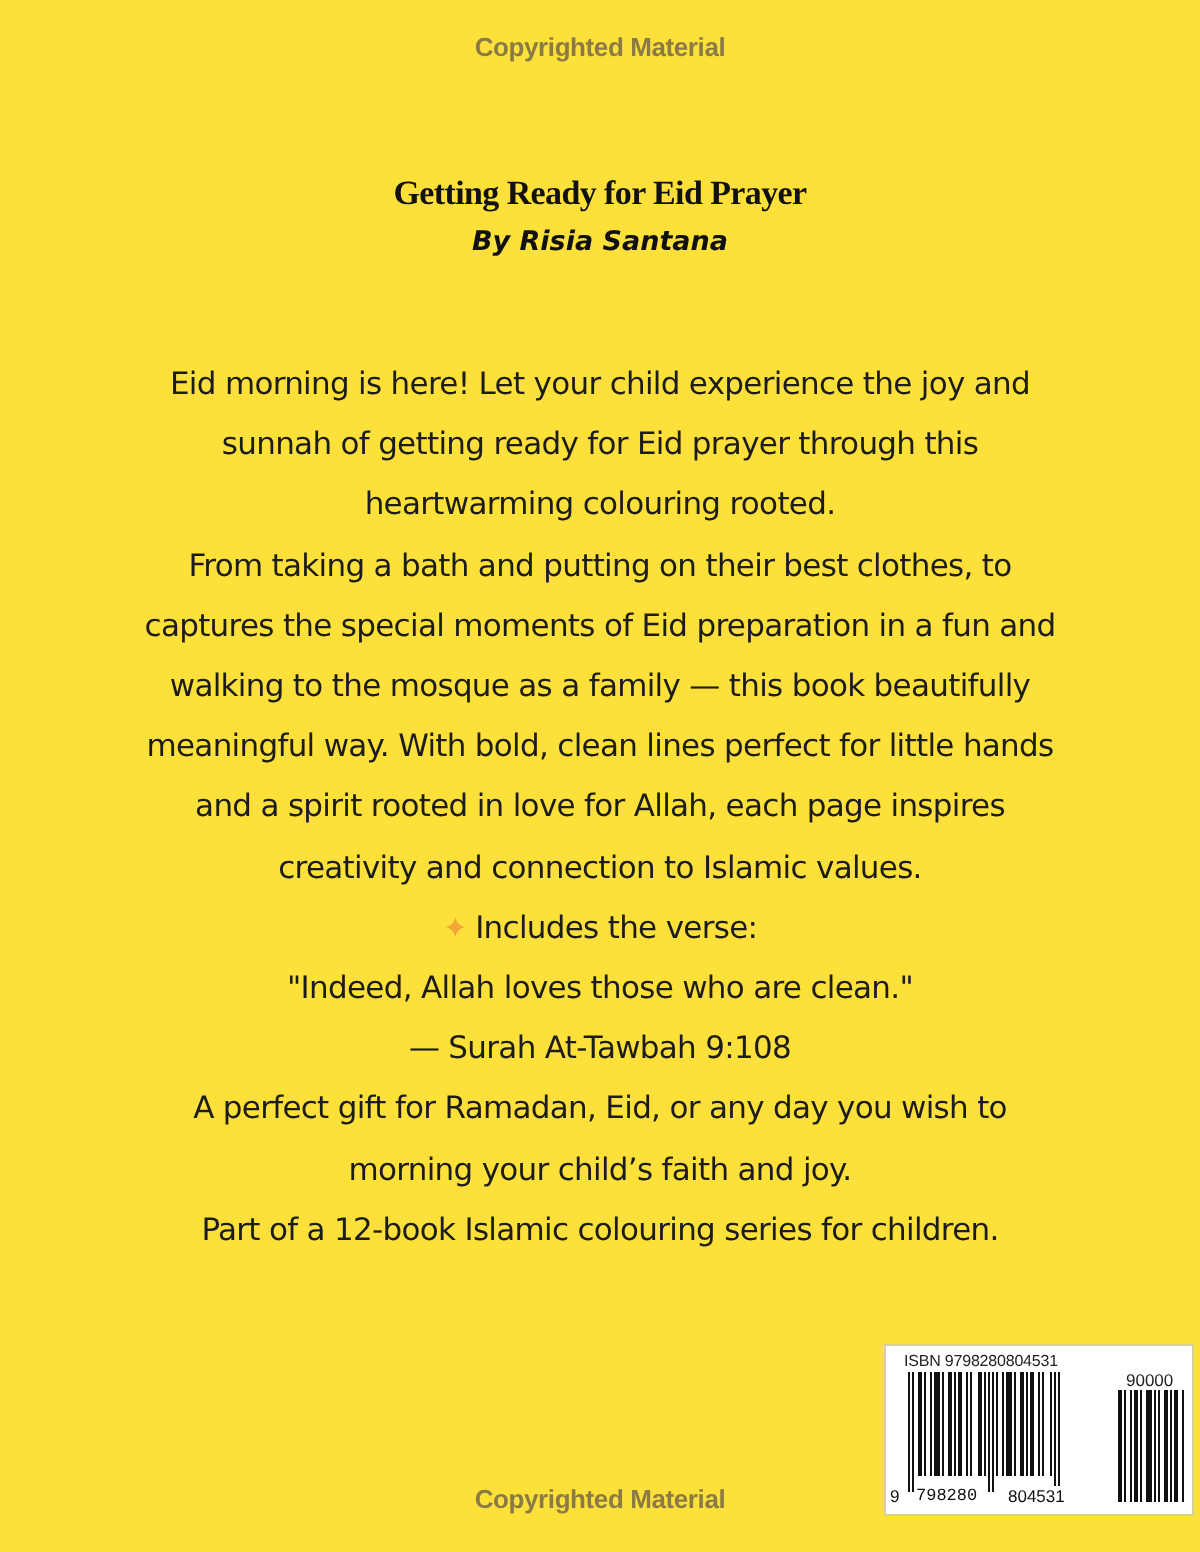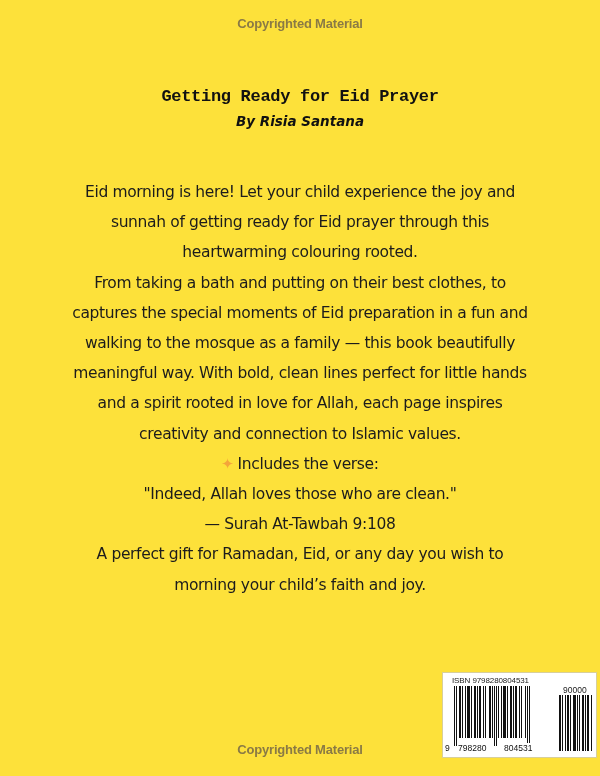--- a/index.html
+++ b/index.html
@@ -30,21 +30,21 @@
     .wm-bottom { top: 742px; }
 
     .title-block {
       position: absolute;
       top: 83px;
       left: 0;
       width: 600px;
       text-align: center;
     }
     .title-line {
-      font-family: Liberation Mono, monospace;
+      font-family: Liberation Serif, serif;
       font-weight: bold;
       font-size: 17px;
       line-height: 27px;
       color: #111;
       letter-spacing: -0.3px;
     }
     .author {
       font-family: "DejaVu Sans", sans-serif;
       font-weight: bold;
       font-style: italic;
@@ -128,21 +128,21 @@
     .digits {
       position: absolute;
       top: 70px;
       font-family: "Liberation Sans", sans-serif;
       font-size: 8.5px;
       color: #111;
       background: #fff;
       line-height: 10px;
     }
     .d-first { left: 2px; }
-    .d-left { left: 15px; }
+    .d-left { left: 15px; font-family: Liberation Mono, monospace; }
     .d-right { left: 61px; }
   </style>
 </head>
 <body>
 
 <div class="watermark wm-top">Copyrighted Material</div>
 
 <div class="title-block">
   <div class="title-line">Getting Ready for Eid Prayer</div>
   <div class="author">By Risia Santana</div>
@@ -156,20 +156,21 @@
   <div class="body-line">captures the special moments of Eid preparation in a fun and</div>
   <div class="body-line">walking to the mosque as a family — this book beautifully</div>
   <div class="body-line">meaningful way. With bold, clean lines perfect for little hands</div>
   <div class="body-line">and a spirit rooted in love for Allah, each page inspires</div>
   <div class="body-line">creativity and connection to Islamic values.</div>
   <div class="body-line"><span class="sparkle">✦</span><span>Includes the verse:</span></div>
   <div class="body-line">"Indeed, Allah loves those who are clean."</div>
   <div class="body-line">— Surah At-Tawbah 9:108</div>
   <div class="body-line">A perfect gift for Ramadan, Eid, or any day you wish to</div>
   <div class="body-line">morning your child’s faith and joy.</div>
+  <div class="body-line">Part of a 12-book Islamic colouring series for children.</div>
 </div>
 
 <div class="barcode-box">
   <div class="isbn-label">ISBN 9798280804531</div>
   <div class="price-code">90000</div>
   <div class="bars-main">
     <div class="bar" style="width:1px"></div>
       <div class="gap" style="width:1px"></div>
       <div class="bar" style="width:1px"></div>
       <div class="gap" style="width:2px"></div>

